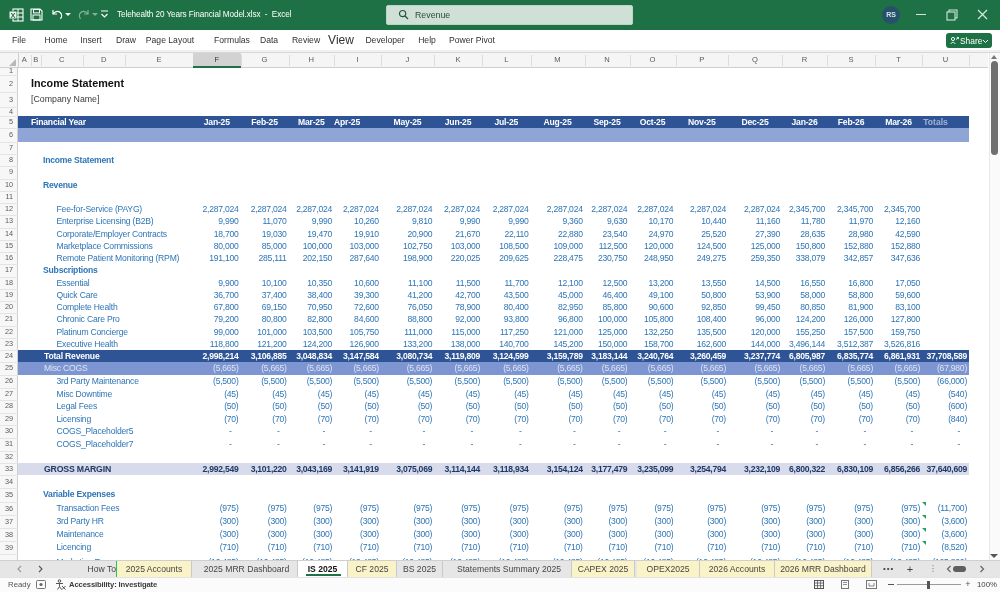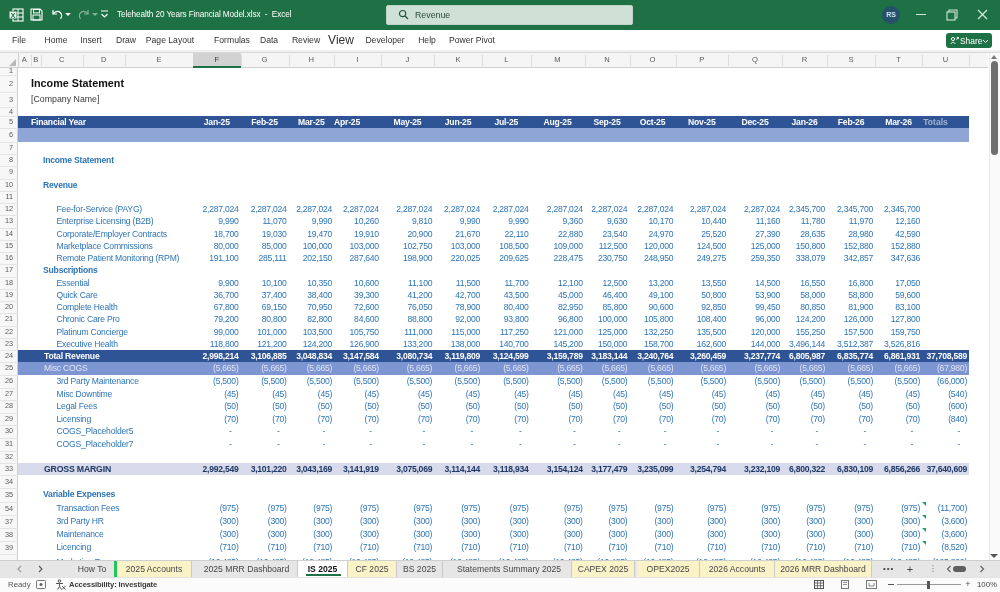--- a/index.html
+++ b/index.html
@@ -196,21 +196,21 @@
 <div class="rn" style="top:438.05px;height:12.589999999999975px;line-height:12.589999999999975px">31</div>
 <div class="abs" style="left:0;top:450.64px;width:17.5px;height:1px;background:#e4e4e4"></div>
 <div class="rn" style="top:450.64px;height:12.560000000000002px;line-height:12.560000000000002px">32</div>
 <div class="abs" style="left:0;top:463.2px;width:17.5px;height:1px;background:#e4e4e4"></div>
 <div class="rn" style="top:463.2px;height:12.100000000000023px;line-height:12.100000000000023px">33</div>
 <div class="abs" style="left:0;top:475.3px;width:17.5px;height:1px;background:#e4e4e4"></div>
 <div class="rn" style="top:475.3px;height:13.099999999999966px;line-height:13.099999999999966px">34</div>
 <div class="abs" style="left:0;top:488.4px;width:17.5px;height:1px;background:#e4e4e4"></div>
 <div class="rn" style="top:488.4px;height:13.100000000000023px;line-height:13.100000000000023px">35</div>
 <div class="abs" style="left:0;top:501.5px;width:17.5px;height:1px;background:#e4e4e4"></div>
-<div class="rn" style="top:501.5px;height:13.100000000000023px;line-height:13.100000000000023px">54</div>
+<div class="rn" style="top:501.5px;height:13.100000000000023px;line-height:13.100000000000023px">36</div>
 <div class="abs" style="left:0;top:514.6px;width:17.5px;height:1px;background:#e4e4e4"></div>
 <div class="rn" style="top:514.6px;height:13.100000000000023px;line-height:13.100000000000023px">37</div>
 <div class="abs" style="left:0;top:527.7px;width:17.5px;height:1px;background:#e4e4e4"></div>
 <div class="rn" style="top:527.7px;height:13.099999999999909px;line-height:13.099999999999909px">38</div>
 <div class="abs" style="left:0;top:540.8px;width:17.5px;height:1px;background:#e4e4e4"></div>
 <div class="rn" style="top:540.8px;height:13.100000000000023px;line-height:13.100000000000023px">39</div>
 <div class="abs" style="left:0;top:553.9px;width:17.5px;height:1px;background:#e4e4e4"></div>
 <div class="abs" style="left:0;top:560.0px;width:17.5px;height:1px;background:#e4e4e4"></div>
 <div class="abs" style="left:17.5px;top:116px;width:951.5px;height:12.300000000000011px;background:#2f5496"></div>
 <div class="abs" style="left:17.5px;top:128.3px;width:951.5px;height:13.5px;background:#8fa5d6"></div>
@@ -726,21 +726,21 @@
 <div class="abs" style="left:991px;top:55px;width:0;height:0;border-left:3.5px solid transparent;border-right:3.5px solid transparent;border-bottom:4px solid #777"></div>
 <div class="abs" style="left:991px;top:61px;width:7px;height:94px;background:#6f6f6f;border-radius:3.5px"></div>
 <div class="abs" style="left:990px;top:553.5px;width:0;height:0;border-left:4px solid transparent;border-right:4px solid transparent;border-top:4.5px solid #555"></div>
 <div class="abs" style="left:0;top:560px;width:1000px;height:17px;background:#e6e6e6;border-top:1px solid #cfcfcf"></div>
 <svg class="abs" style="left:16px;top:565px" width="7" height="8" viewBox="0 0 7 8">
 <path d="M5 1 L2 4 L5 7" fill="none" stroke="#9a9a9a" stroke-width="1.1"></path>
     </svg>
 <svg class="abs" style="left:37px;top:565px" width="7" height="8" viewBox="0 0 7 8">
 <path d="M2 1 L5 4 L2 7" fill="none" stroke="#555" stroke-width="1.1"></path>
     </svg>
-<div class="abs" style="left:70px;top:561px;width:47px;height:16px;line-height:16px;text-align:center;font-size:8.6px;color:#454545;border-right:3px solid #22c55e;">How To</div>
+<div class="abs" style="left:70px;top:561px;width:47px;height:16px;line-height:16px;text-align:right;font-size:8.6px;color:#454545;border-right:1px solid #22c55e;">How To</div>
 <div class="abs" style="left:117px;top:561px;width:75px;height:16px;line-height:16px;text-align:center;font-size:8.6px;background:#faf3c8;color:#454545;border-right:1px solid #c9c9c9;">2025 Accounts</div>
 <div class="abs" style="left:196px;top:561px;width:102px;height:16px;line-height:16px;text-align:center;font-size:8.6px;color:#454545;border-right:1px solid #c9c9c9;">2025 MRR Dashboard</div>
 <div class="abs" style="left:298px;top:561px;width:50px;height:16px;line-height:16px;text-align:center;font-size:8.6px;background:#fff;font-weight:bold;color:#111;border-right:1px solid #c9c9c9;">IS 2025</div>
 <div class="abs" style="left:348px;top:561px;width:49px;height:16px;line-height:16px;text-align:center;font-size:8.6px;background:#faf3c8;color:#454545;border-right:1px solid #c9c9c9;">CF 2025</div>
 <div class="abs" style="left:397px;top:561px;width:46px;height:16px;line-height:16px;text-align:center;font-size:8.6px;color:#454545;border-right:1px solid #c9c9c9;">BS 2025</div>
 <div class="abs" style="left:447px;top:561px;width:125px;height:16px;line-height:16px;text-align:center;font-size:8.6px;color:#454545;border-right:1px solid #c9c9c9;">Statements Summary 2025</div>
 <div class="abs" style="left:572px;top:561px;width:63px;height:16px;line-height:16px;text-align:center;font-size:8.6px;background:#faf3c8;color:#454545;border-right:1px solid #c9c9c9;">CAPEX 2025</div>
 <div class="abs" style="left:637px;top:561px;width:63px;height:16px;line-height:16px;text-align:center;font-size:8.6px;background:#faf3c8;color:#454545;border-right:1px solid #c9c9c9;">OPEX2025</div>
 <div class="abs" style="left:700px;top:561px;width:75px;height:16px;line-height:16px;text-align:center;font-size:8.6px;background:#faf3c8;color:#454545;border-right:1px solid #c9c9c9;">2026 Accounts</div>
 <div class="abs" style="left:775px;top:561px;width:97px;height:16px;line-height:16px;text-align:center;font-size:8.6px;background:#faf3c8;color:#454545;border-right:1px solid #c9c9c9;">2026 MRR Dashboard</div>

